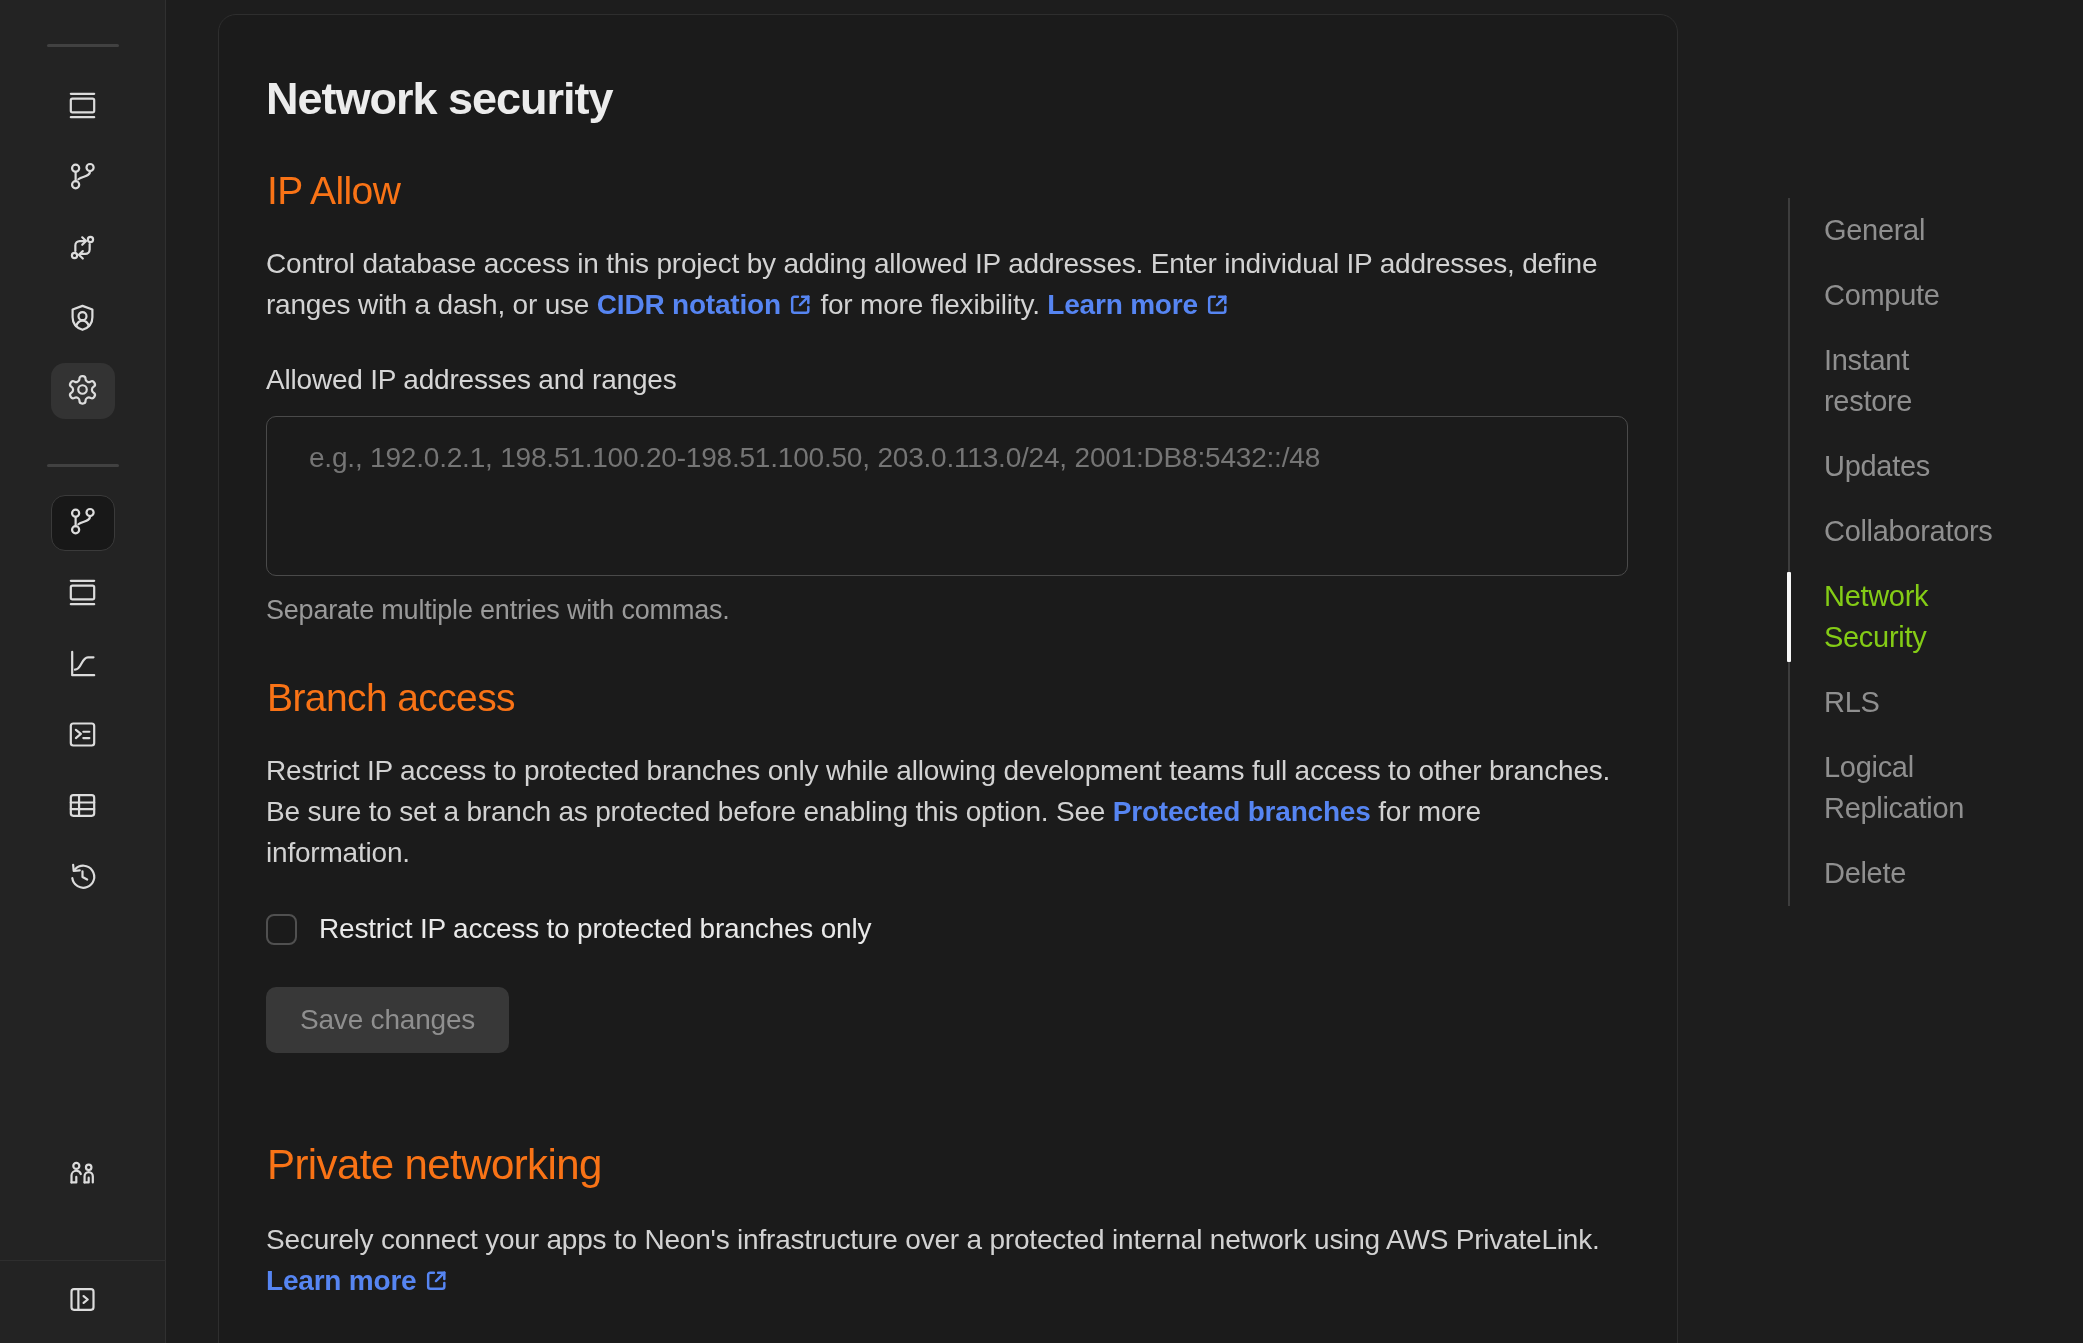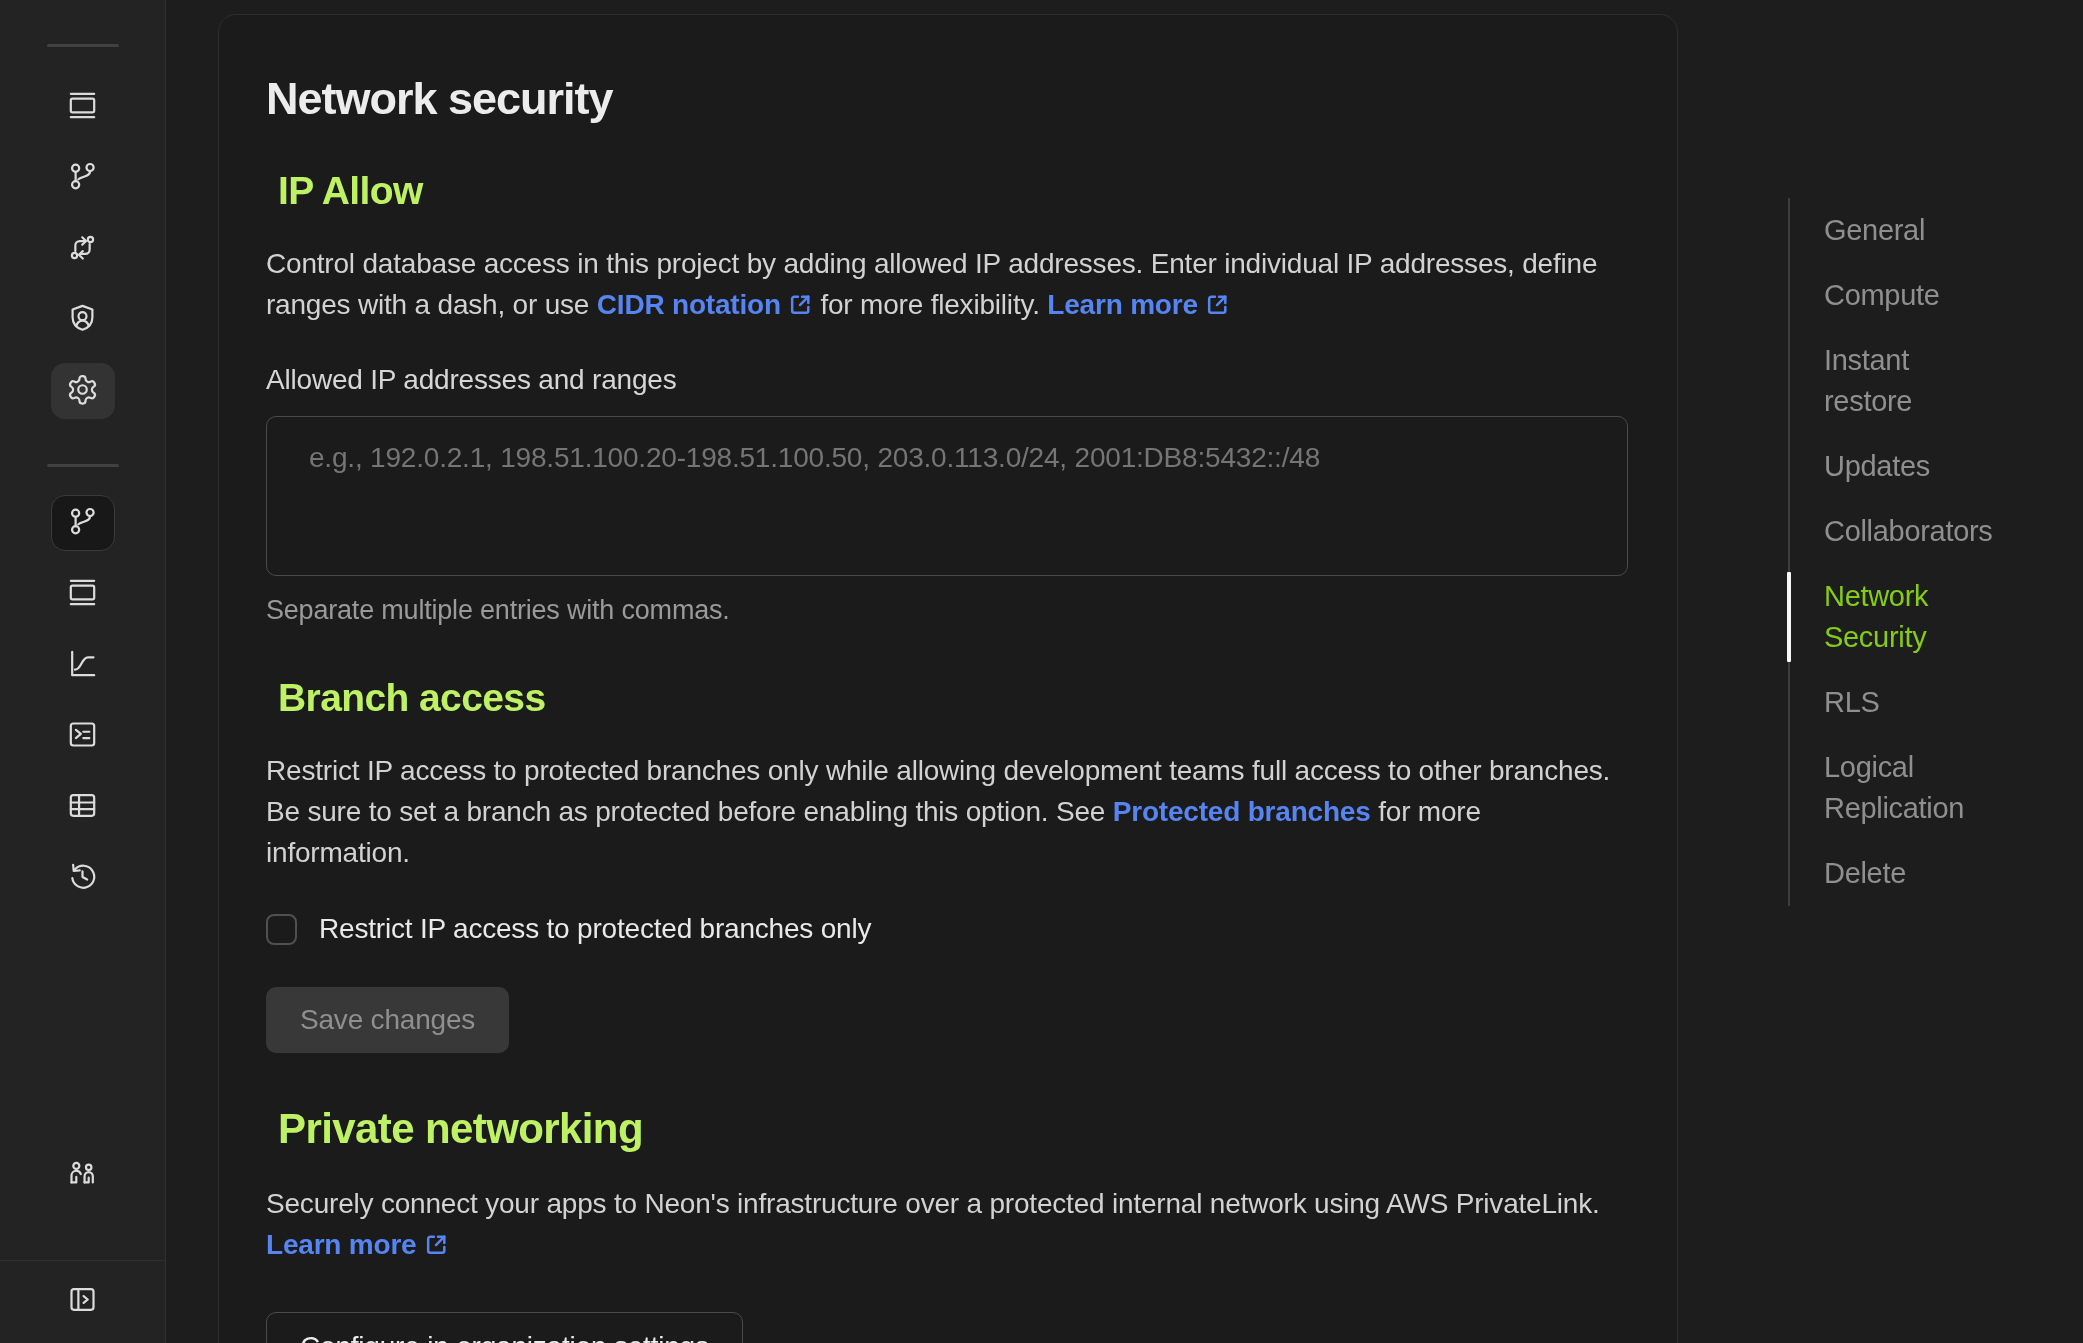--- a/index.html
+++ b/index.html
@@ -47,22 +47,22 @@
     background:#1b1b1b;
     border:1px solid #2e2e2e;
     border-radius:18px;
     padding:46px 48px 40px 47px;
   }
   .page-title{
     font-size:45px;font-weight:700;color:#ececec;letter-spacing:-1px;
     margin:12px 0 44px 0;
   }
   .section-h{
-    font-size:39px;font-weight:700;color:#bef264;letter-spacing:-0.6px;
-    margin:0 0 30px 12px;
+    font-size:39px;font-weight:400;color:#f97316;letter-spacing:-0.6px;
+    margin:0 0 30px 1px;
   }
   .para{
     font-size:28px;line-height:41px;color:#d2d2d2;
     margin:0 0 36px 0;max-width:1370px;
   }
   a.blue-link{
     color:#5685f2;font-weight:600;text-decoration:none;white-space:nowrap;
   }
   .ext-icon{display:inline-block;vertical-align:-3px;margin-left:7px;}
   .ext-icon svg{width:25px;height:25px;stroke:#5685f2;fill:none;stroke-width:2.4;stroke-linecap:round;stroke-linejoin:round;}
@@ -80,21 +80,21 @@
     width:31px;height:31px;border:2px solid #505050;border-radius:8px;
     background:transparent;margin-right:22px;flex:none;cursor:pointer;
   }
   .checkbox-label{font-size:28px;color:#e9e9e9;cursor:pointer;}
   .btn{
     font-family:inherit;font-size:28px;border-radius:10px;cursor:pointer;
     letter-spacing:-0.2px;
   }
   .btn-disabled{
     background:#383838;color:#8f8f8f;border:none;padding:17px 34px;
-    margin:0 0 38px 0;cursor:default;
+    margin:0 0 74px 0;cursor:default;
   }
   .btn-outline{
     background:transparent;color:#ececec;border:1px solid #4b4b4b;
     padding:18px 33px;margin:8px 0 0 0;
   }
   .pn-title{font-size:42px;margin-top:14px;}
   
   .right-nav{position:absolute;left:1622px;top:198px;width:340px;}
   .right-nav ul{
     list-style:none;margin:0;padding:0;border-left:2px solid #3d3d3d;

